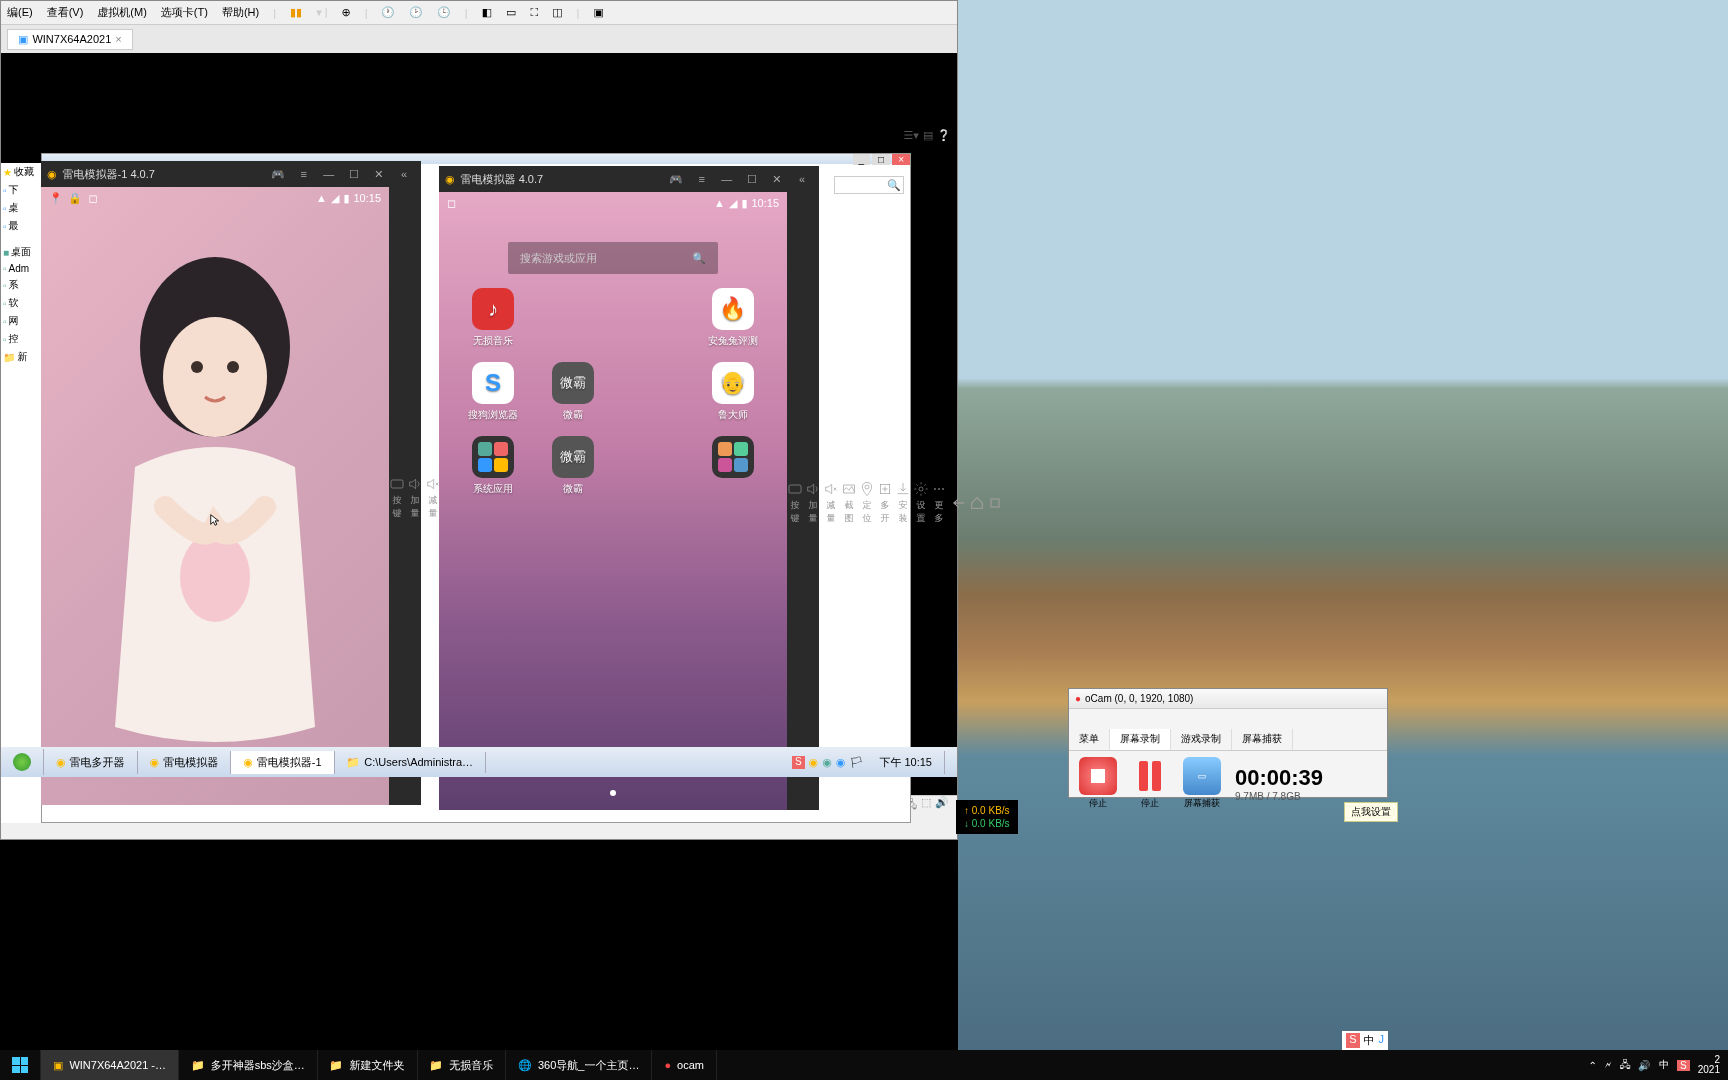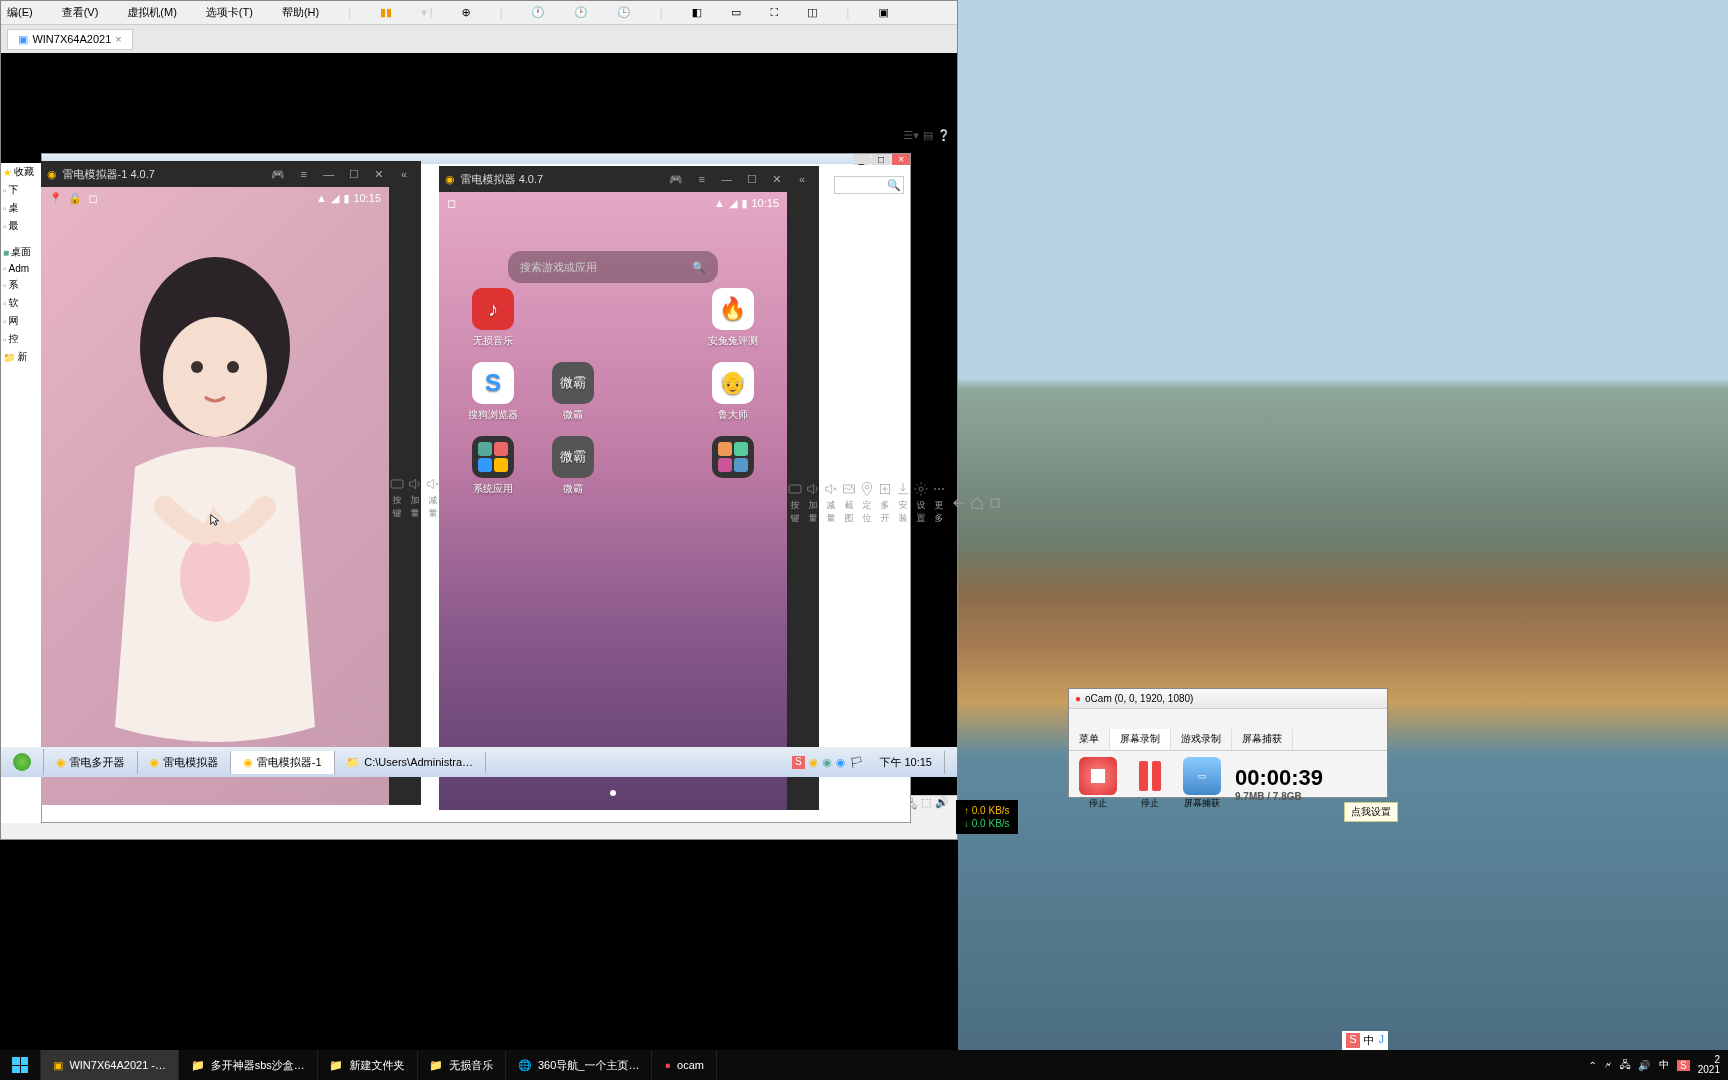--- a/index.html
+++ b/index.html
@@ -5,21 +5,21 @@
 * { margin: 0; padding: 0; box-sizing: border-box; font-family: "Microsoft YaHei", Arial, sans-serif; }
 body { width: 1728px; height: 1080px; overflow: hidden; position: relative; background: #000; }
 
 
 .host-desktop { position: absolute; left: 958px; top: 0; width: 770px; height: 1080px; background: linear-gradient(to bottom, #b8d4e3 0%, #b8d4e3 35%, #8fa89c 36%, #6b7d6f 50%, #8b6d4a 55%, #a67c52 60%, #c79f5e 65%, #5f8a9e 70%, #4a6a7e 100%); }
 
 
 .vmware { position: absolute; left: 0; top: 0; width: 958px; height: 840px; background: #f0f0f0; border: 1px solid #888; }
 .vmware-titlebar { height: 24px; background: #fff; display: flex; align-items: center; justify-content: space-between; padding: 0 6px; border-bottom: 1px solid #ddd; font-size: 11px; }
 .vmware-controls span { display: inline-block; width: 30px; text-align: center; cursor: pointer; }
-.vmware-menubar { height: 24px; display: flex; gap: 29px; align-items: center; padding: 2px 6px; font-size: 11px; border-bottom: 1px solid #ccc; }
+.vmware-menubar { height: 24px; display: flex; gap: 14px; align-items: center; padding: 2px 6px; font-size: 11px; border-bottom: 1px solid #ccc; }
 .vmware-menubar span, .vmware-menubar svg { cursor: pointer; }
 .vmware-tabs { height: 28px; background: #e8e8e8; display: flex; align-items: center; padding: 2px 6px; }
 .vmware-tab { background: #fff; padding: 3px 10px; font-size: 11px; border: 1px solid #ccc; display: flex; align-items: center; gap: 4px; }
 .vmware-content { position: relative; background: #000; height: calc(100% - 76px - 20px); }
 .vmware-status { height: 20px; background: #f0f0f0; font-size: 11px; display: flex; align-items: center; justify-content: space-between; padding: 0 8px; border-top: 1px solid #ccc; color: #555; }
 
 
 .guest-explorer-left { position: absolute; left: 0; top: 110px; width: 40px; height: 660px; background: #fff; font-size: 10px; overflow: hidden; }
 .guest-explorer-left div { padding: 2px 2px; white-space: nowrap; display: flex; align-items: center; gap: 2px; }
 .guest-background-explorer { position: absolute; left: 40px; top: 100px; width: 870px; height: 670px; background: #fff; border: 1px solid #999; }
@@ -49,37 +49,37 @@
 .stream-screen { width: 100%; height: 100%; background: linear-gradient(135deg, #e8b5c5 0%, #d4a5b8 50%, #c89aad 100%); position: relative; }
 .stream-top { position: absolute; top: 26px; left: 6px; right: 6px; display: flex; align-items: center; justify-content: space-between; z-index: 6; }
 .stream-top-left { display: flex; gap: 12px; color: #fff; }
 .stream-top-left svg { width: 22px; height: 22px; }
 .follow-btn { background: rgba(0,0,0,0.55); color: #fff; border-radius: 18px; padding: 5px 12px; font-size: 12px; display: flex; align-items: center; gap: 6px; }
 .avatar-small { width: 26px; height: 26px; background: #d4a; border-radius: 50%; }
 .person-silhouette { position: absolute; top: 60px; left: 50%; transform: translateX(-50%); width: 260px; height: 520px; }
 
 
 .launcher-screen { width: 100%; height: 100%; background: linear-gradient(180deg, #e5a8c5 0%, #c47fa8 40%, #8b5a8c 70%, #5d3f6e 100%); position: relative; }
-.search-bar { position: absolute; top: 50px; left: 50%; transform: translateX(-50%); width: 210px; height: 32px; background: rgba(0,0,0,0.3); border-radius: 13px; display: flex; align-items: center; padding: 0 12px; color: #ccc; font-size: 11px; justify-content: space-between; margin-top: 9px; }
+.search-bar { position: absolute; top: 50px; left: 50%; transform: translateX(-50%); width: 210px; height: 32px; background: rgba(0,0,0,0.3); border-radius: 2px; display: flex; align-items: center; padding: 0 12px; color: #ccc; font-size: 11px; justify-content: space-between; }
 .app-grid { position: absolute; top: 96px; left: 16px; right: 16px; display: grid; grid-template-columns: repeat(4, 1fr); gap: 14px 4px; }
 .app-icon { display: flex; flex-direction: column; align-items: center; gap: 4px; color: #fff; font-size: 10px; text-shadow: 0 1px 2px rgba(0,0,0,0.5); }
 .app-icon-img { width: 42px; height: 42px; border-radius: 10px; }
 .page-dot { position: absolute; bottom: 14px; left: 50%; transform: translateX(-50%); width: 6px; height: 6px; background: #fff; border-radius: 50%; }
 
 
 .ocam { position: absolute; left: 1068px; top: 688px; width: 320px; height: 110px; background: #f4f4f4; border: 1px solid #888; }
 .ocam-title { height: 20px; background: linear-gradient(#fafafa,#e8e8e8); font-size: 10px; display: flex; align-items: center; padding: 0 6px; gap: 4px; border-bottom: 1px solid #ccc; }
 .ocam-tabs { height: 22px; display: flex; font-size: 10px; border-bottom: 1px solid #ccc; margin-top: 20px; }
 .ocam-tab { padding: 3px 10px; border-right: 1px solid #ddd; }
 .ocam-tab.active { background: #fff; }
 .ocam-body { display: flex; align-items: center; padding: 6px 10px; gap: 14px; }
 .ocam-btn { display: flex; flex-direction: column; align-items: center; font-size: 9px; gap: 2px; }
 .ocam-icon { width: 38px; height: 38px; border-radius: 6px; }
 .ocam-time { font-size: 22px; font-weight: bold; }
-.ocam-size { font-size: 10px; color: #555; font-weight: bold; }
+.ocam-size { font-size: 10px; color: #555; }
 
 
 .net-meter { position: absolute; left: 956px; top: 800px; background: #000; padding: 4px 8px; font-size: 10px; color: #fb0; line-height: 13px; }
 .net-meter .dn { color: #3c6; }
 .settings-tip { position: absolute; left: 1344px; top: 802px; background: #fffde7; border: 1px solid #cc8; font-size: 10px; padding: 2px 6px; }
 
 
 .host-taskbar { position: absolute; left: 0; bottom: 0; width: 1728px; height: 30px; background: #0c0c0c; display: flex; align-items: center; justify-content: space-between; }
 .host-tb-left { display: flex; height: 100%; }
 .host-tb-item { padding: 0 12px; color: #fff; font-size: 11px; display: flex; align-items: center; gap: 6px; border-right: 1px solid #222; }

